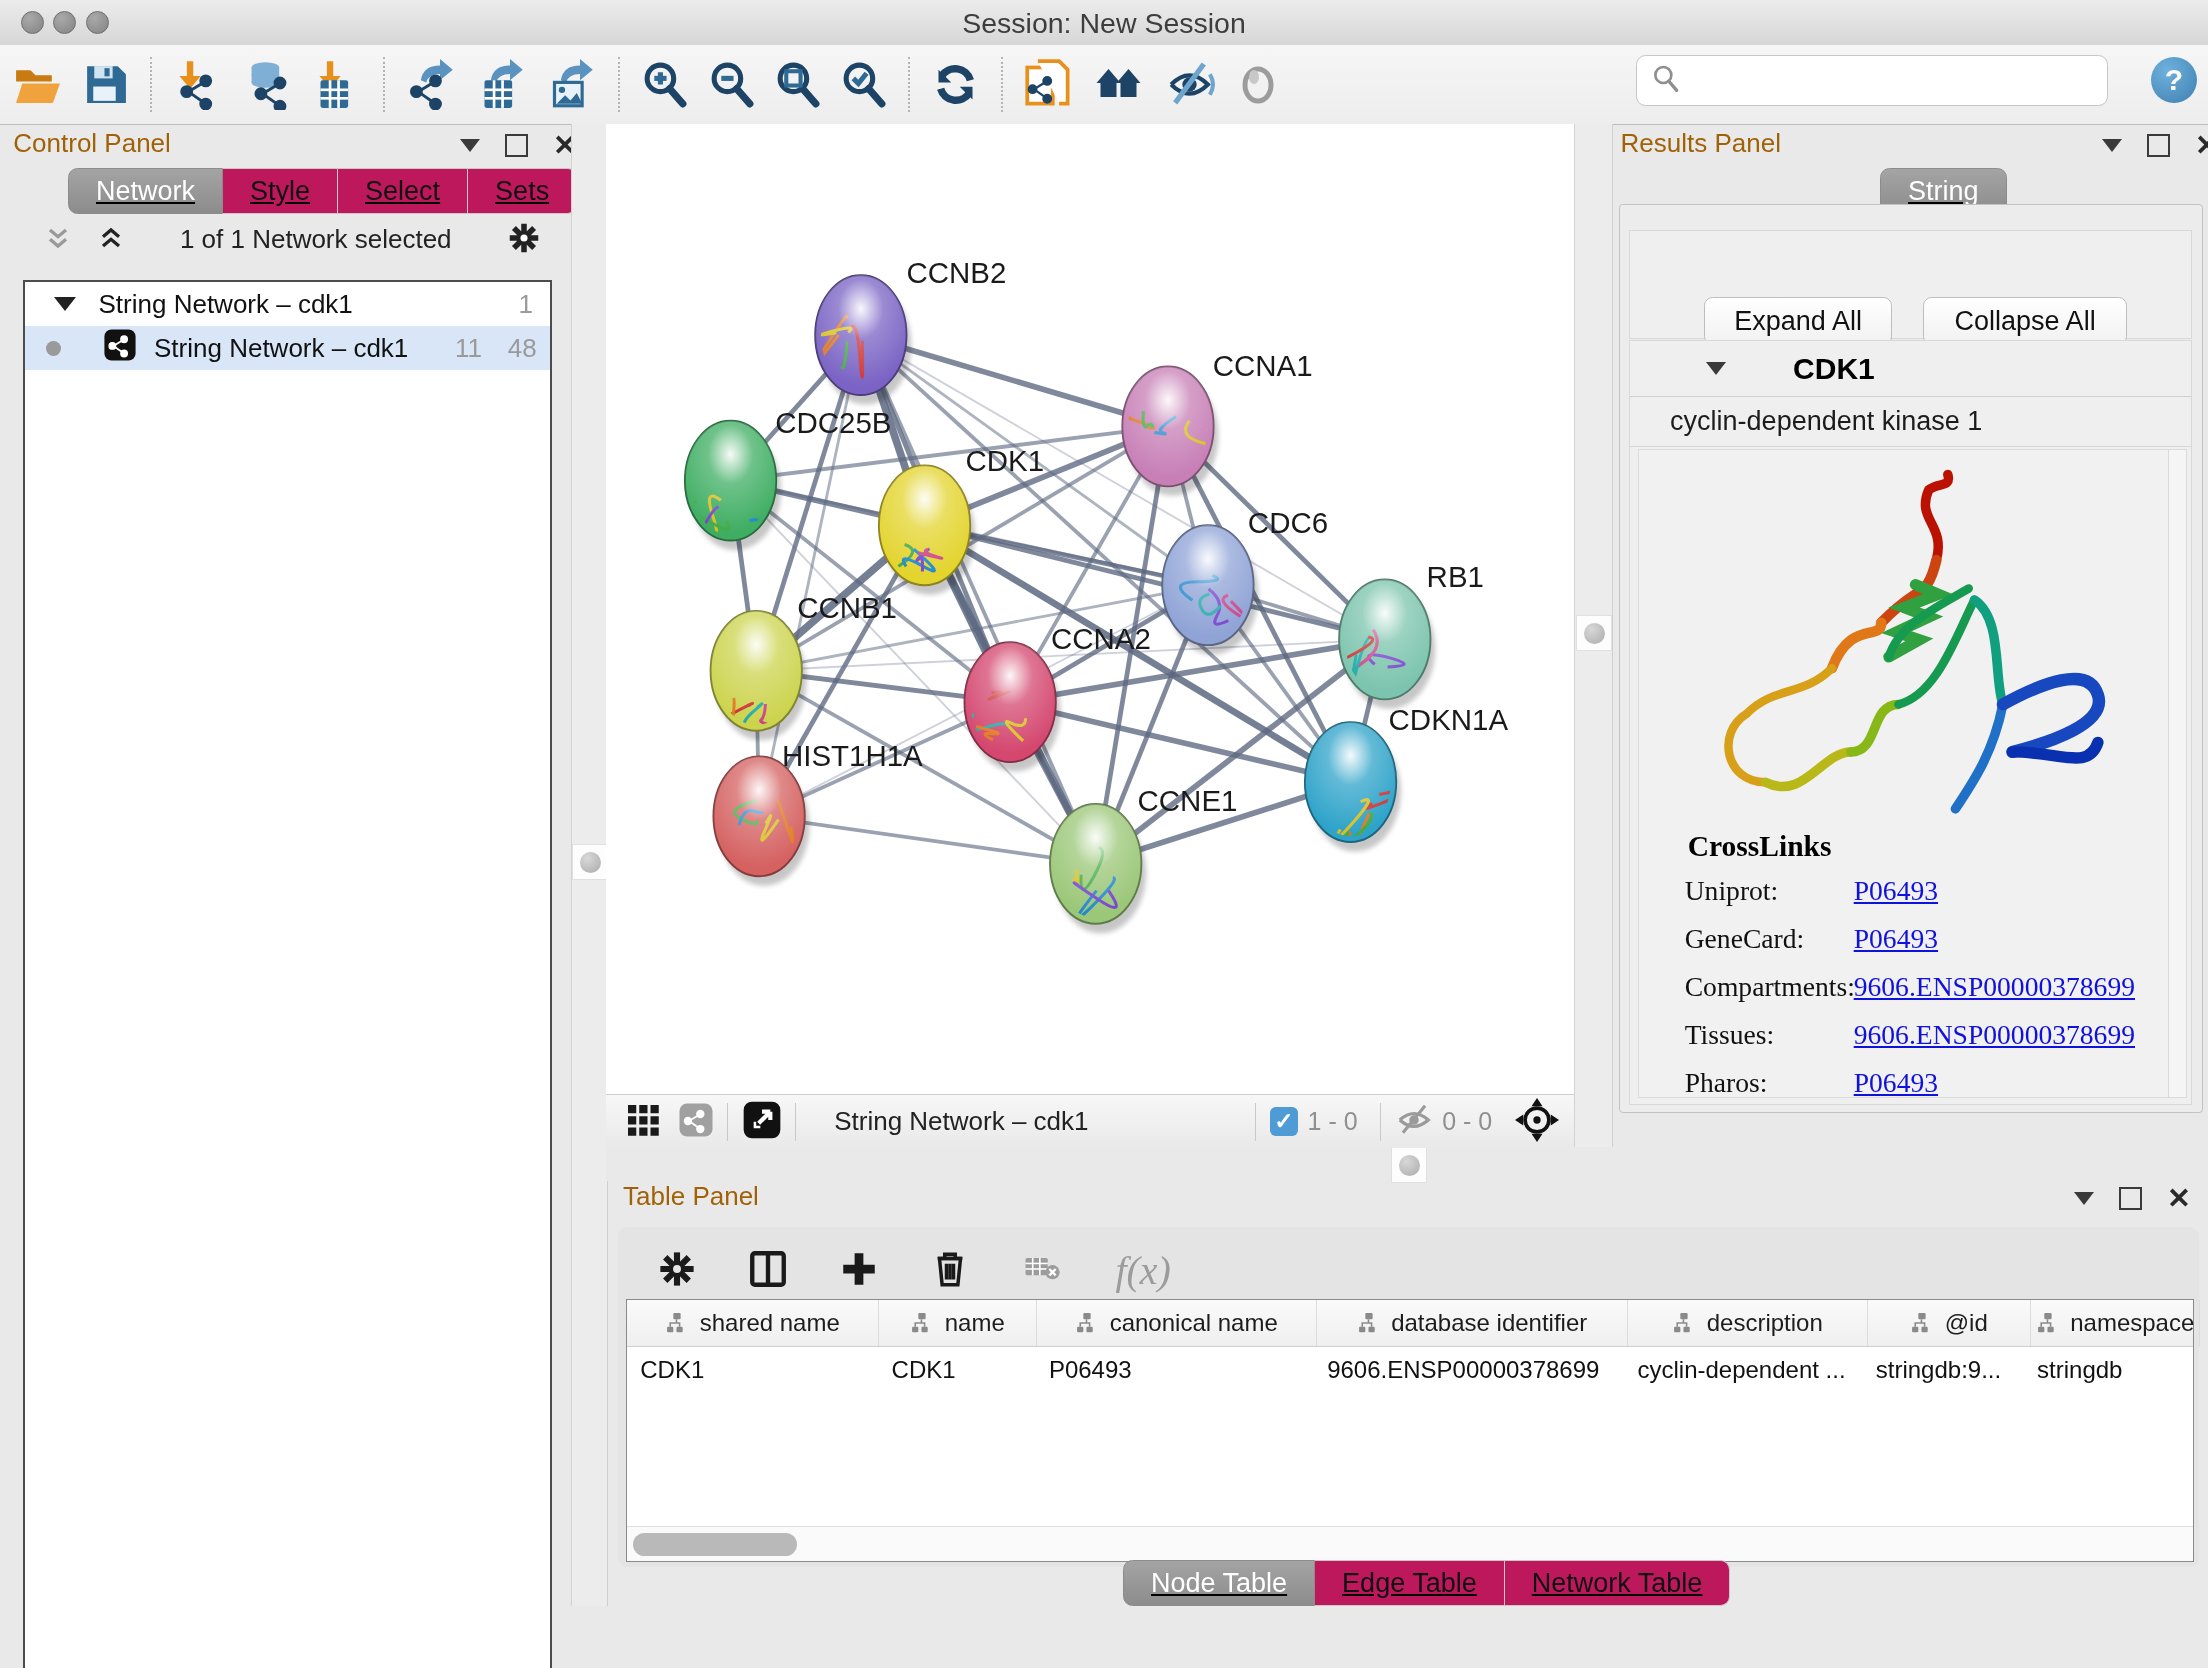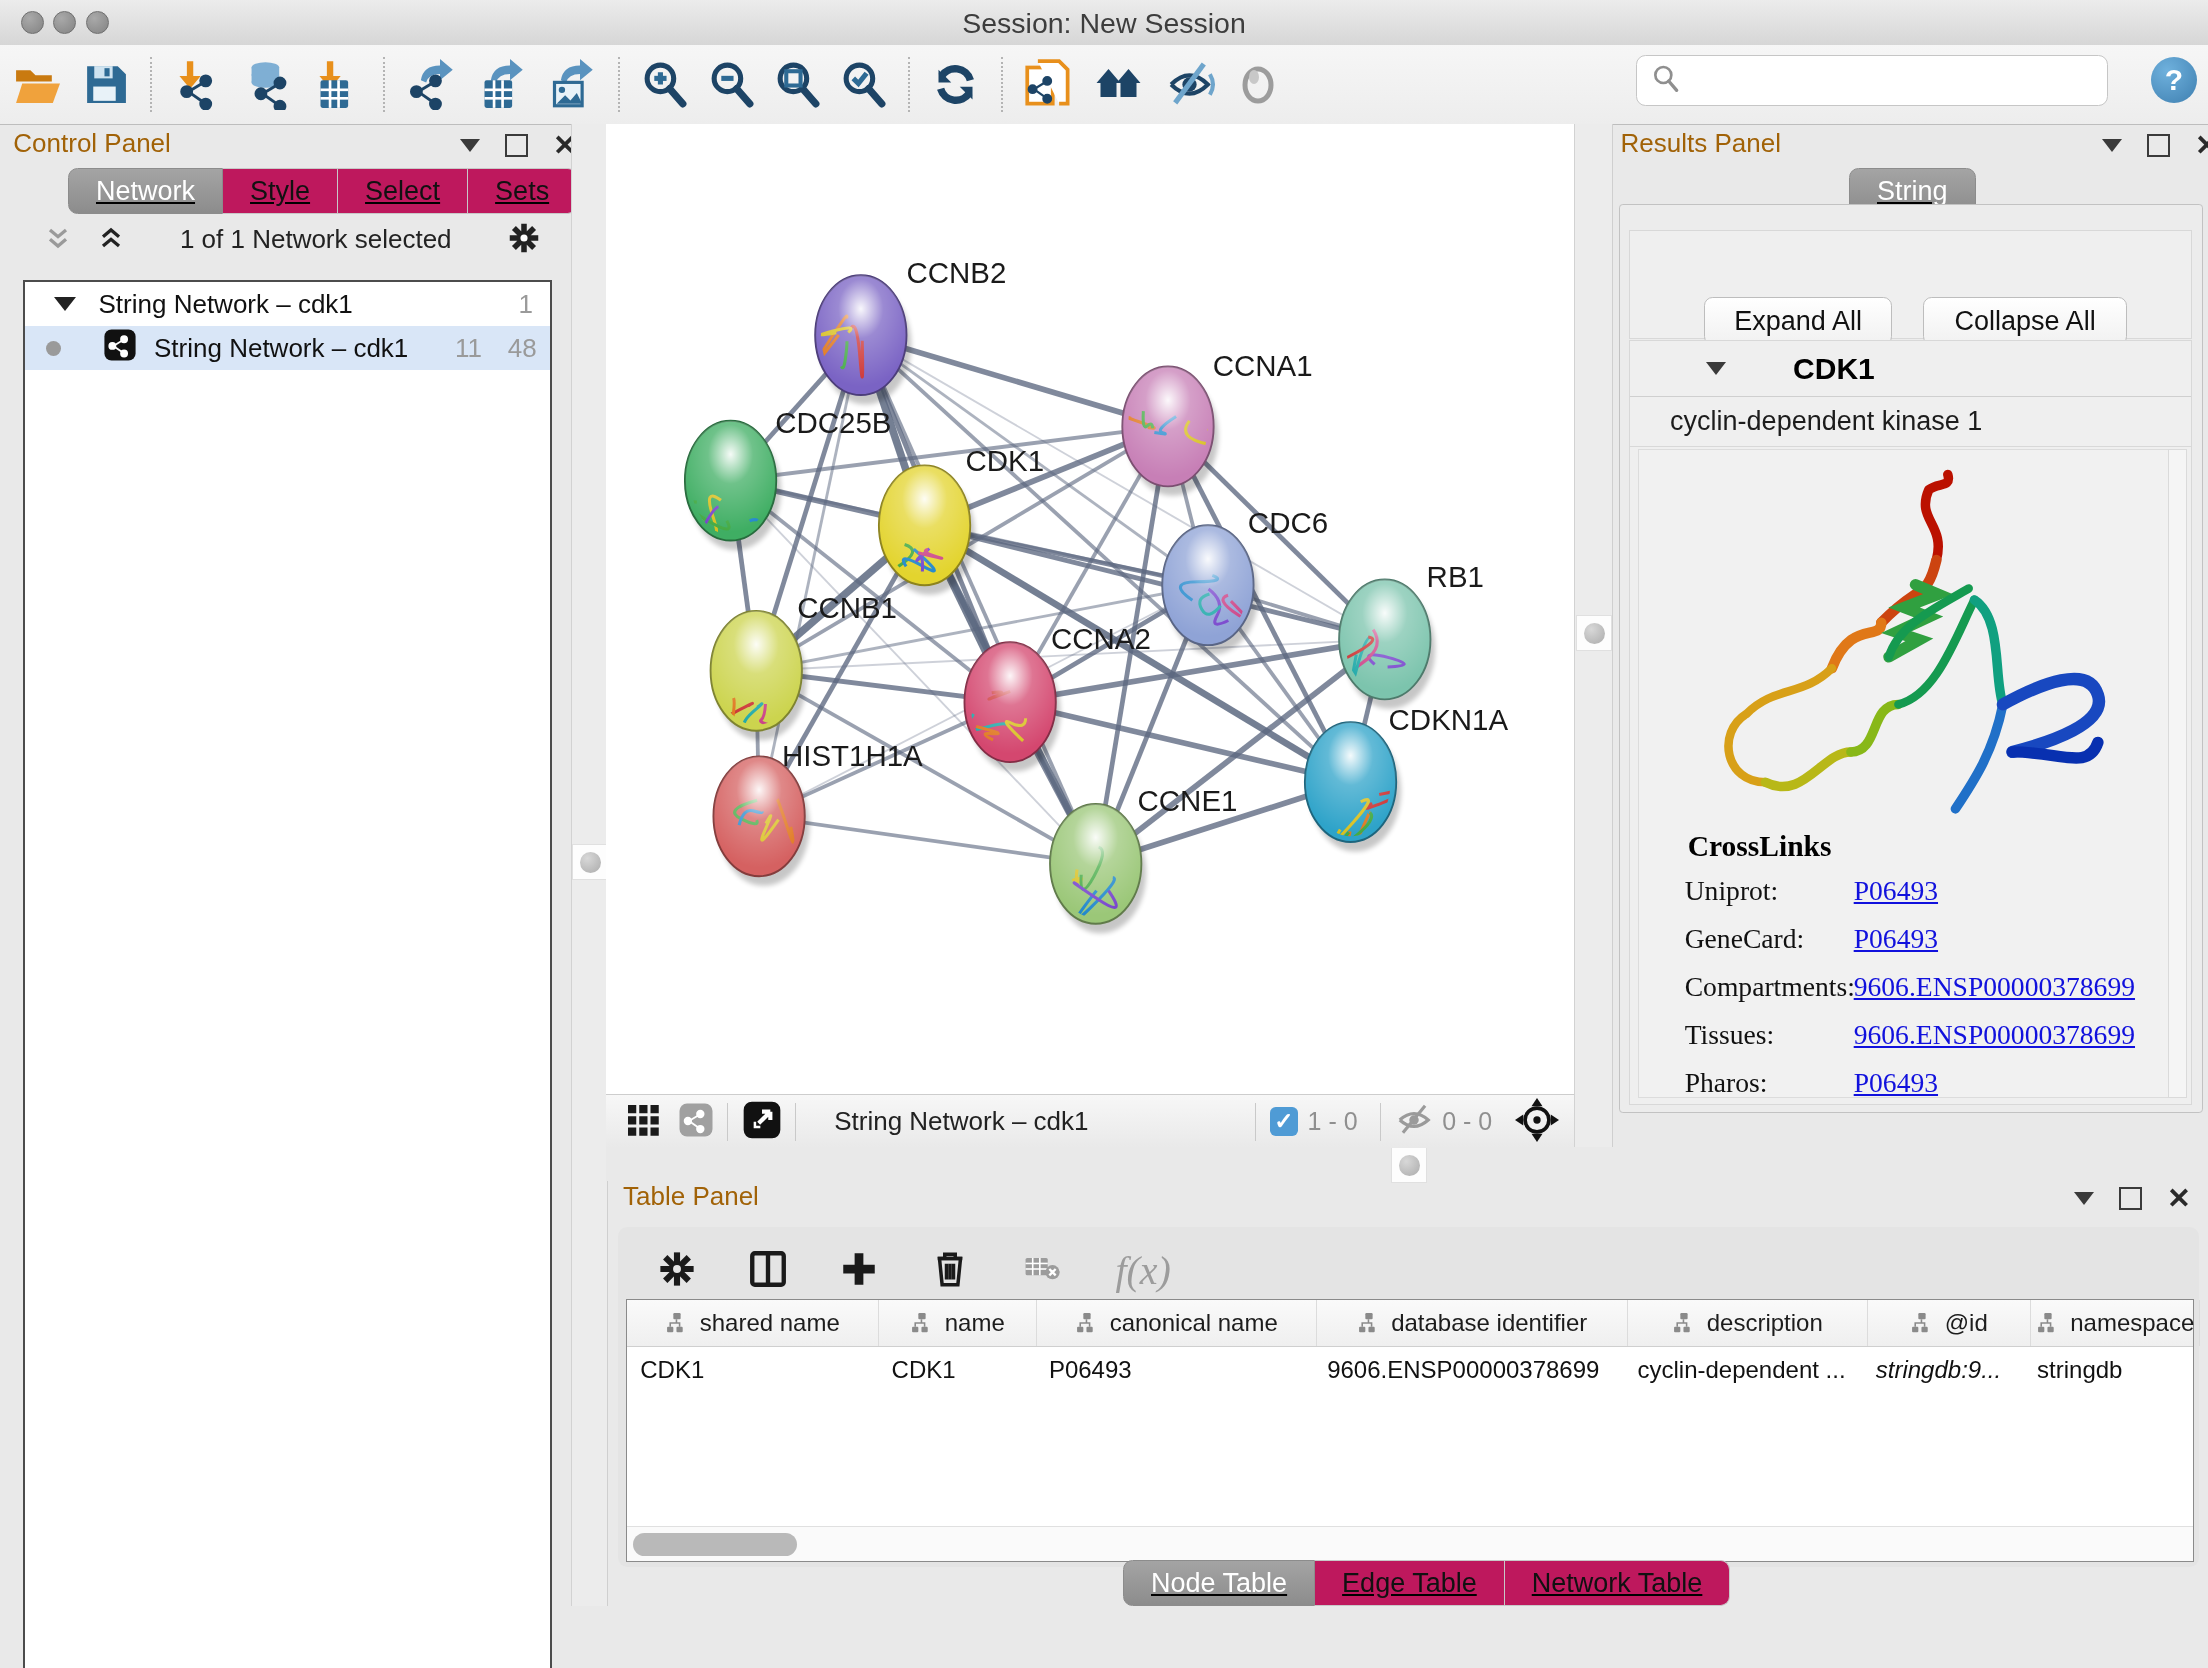--- a/index.html
+++ b/index.html
@@ -31,21 +31,21 @@
   .sq{width:19px;height:19px;border:2.9px solid #3a3a3a;}
   .xx{font-size:28.5px;font-weight:bold;color:#2a2a2a;line-height:19px;}
 
   
   .seg{position:absolute;display:flex;text-decoration:underline;}
   .seg .tab{height:44px;background:#be185d;border:1px solid #c8c8c8;border-left:none;
     display:flex;align-items:center;justify-content:center;font-size:27px;color:#111;padding:0 27px;}
   .seg .tab:first-child{border-left:1px solid #c8c8c8;border-radius:9.5px 0 0 9.5px;}
   .seg .tab:last-child{border-radius:0 9.5px 9.5px 0;}
   .seg .tab.sel{background:linear-gradient(#a4a4a4,#8c8c8c);color:#fff;border-color:#8c8c8c;}
-  .seg .tab.single{border-radius:9.5px;border-left:1px solid #8c8c8c;}
+  .seg .tab.single{border-radius:9.5px;border-left:1px solid #8c8c8c;margin-left:31px;}
 
   
   .control-panel{position:absolute;left:0;top:124px;width:571px;height:1482px;}
   .listbar{position:absolute;left:0px;top:95px;width:571px;height:40px;display:flex;align-items:center;}
   .treebox{position:absolute;left:23px;top:156px;width:525px;height:1394px;background:#fff;border:2.9px solid #4c4c4c;}
   .trow{height:44px;display:flex;align-items:center;font-size:26px;color:#111;position:relative;}
   .trow .cnt{position:absolute;color:#9a9a9a;}
   .trow.sel{background:#d9e6f7;}
   .dot{width:15px;height:15px;border-radius:50%;background:#9a9a9a;}
 
@@ -871,21 +871,21 @@
               <span>namespace</span>
             </div>
           </div>
         <div id="gtBody">
             <div class="gt-row">
               <div class="gt-cell" style="width: 238px;">CDK1</div>
               <div class="gt-cell" style="width: 144px;">CDK1</div>
               <div class="gt-cell" style="width: 265px;">P06493</div>
               <div class="gt-cell" style="width: 297px;">9606.ENSP00000378699</div>
               <div class="gt-cell" style="width: 225px;">cyclin-dependent ...</div>
-              <div class="gt-cell" style="width: 148px; font-style: italic;">stringdb:9...</div>
+              <div class="gt-cell" style="width: 148px;">stringdb:9...</div>
               <div class="gt-cell" style="width: 155px;">stringdb</div>
             </div>
           </div>
         <div class="hscroll">
           <div class="hthumb"></div>
         </div>
       </div>
     </div>
     <div class="seg" id="tableTabs" style="left:517px;top:379px">
         <div class="tab sel">Node Table</div>

